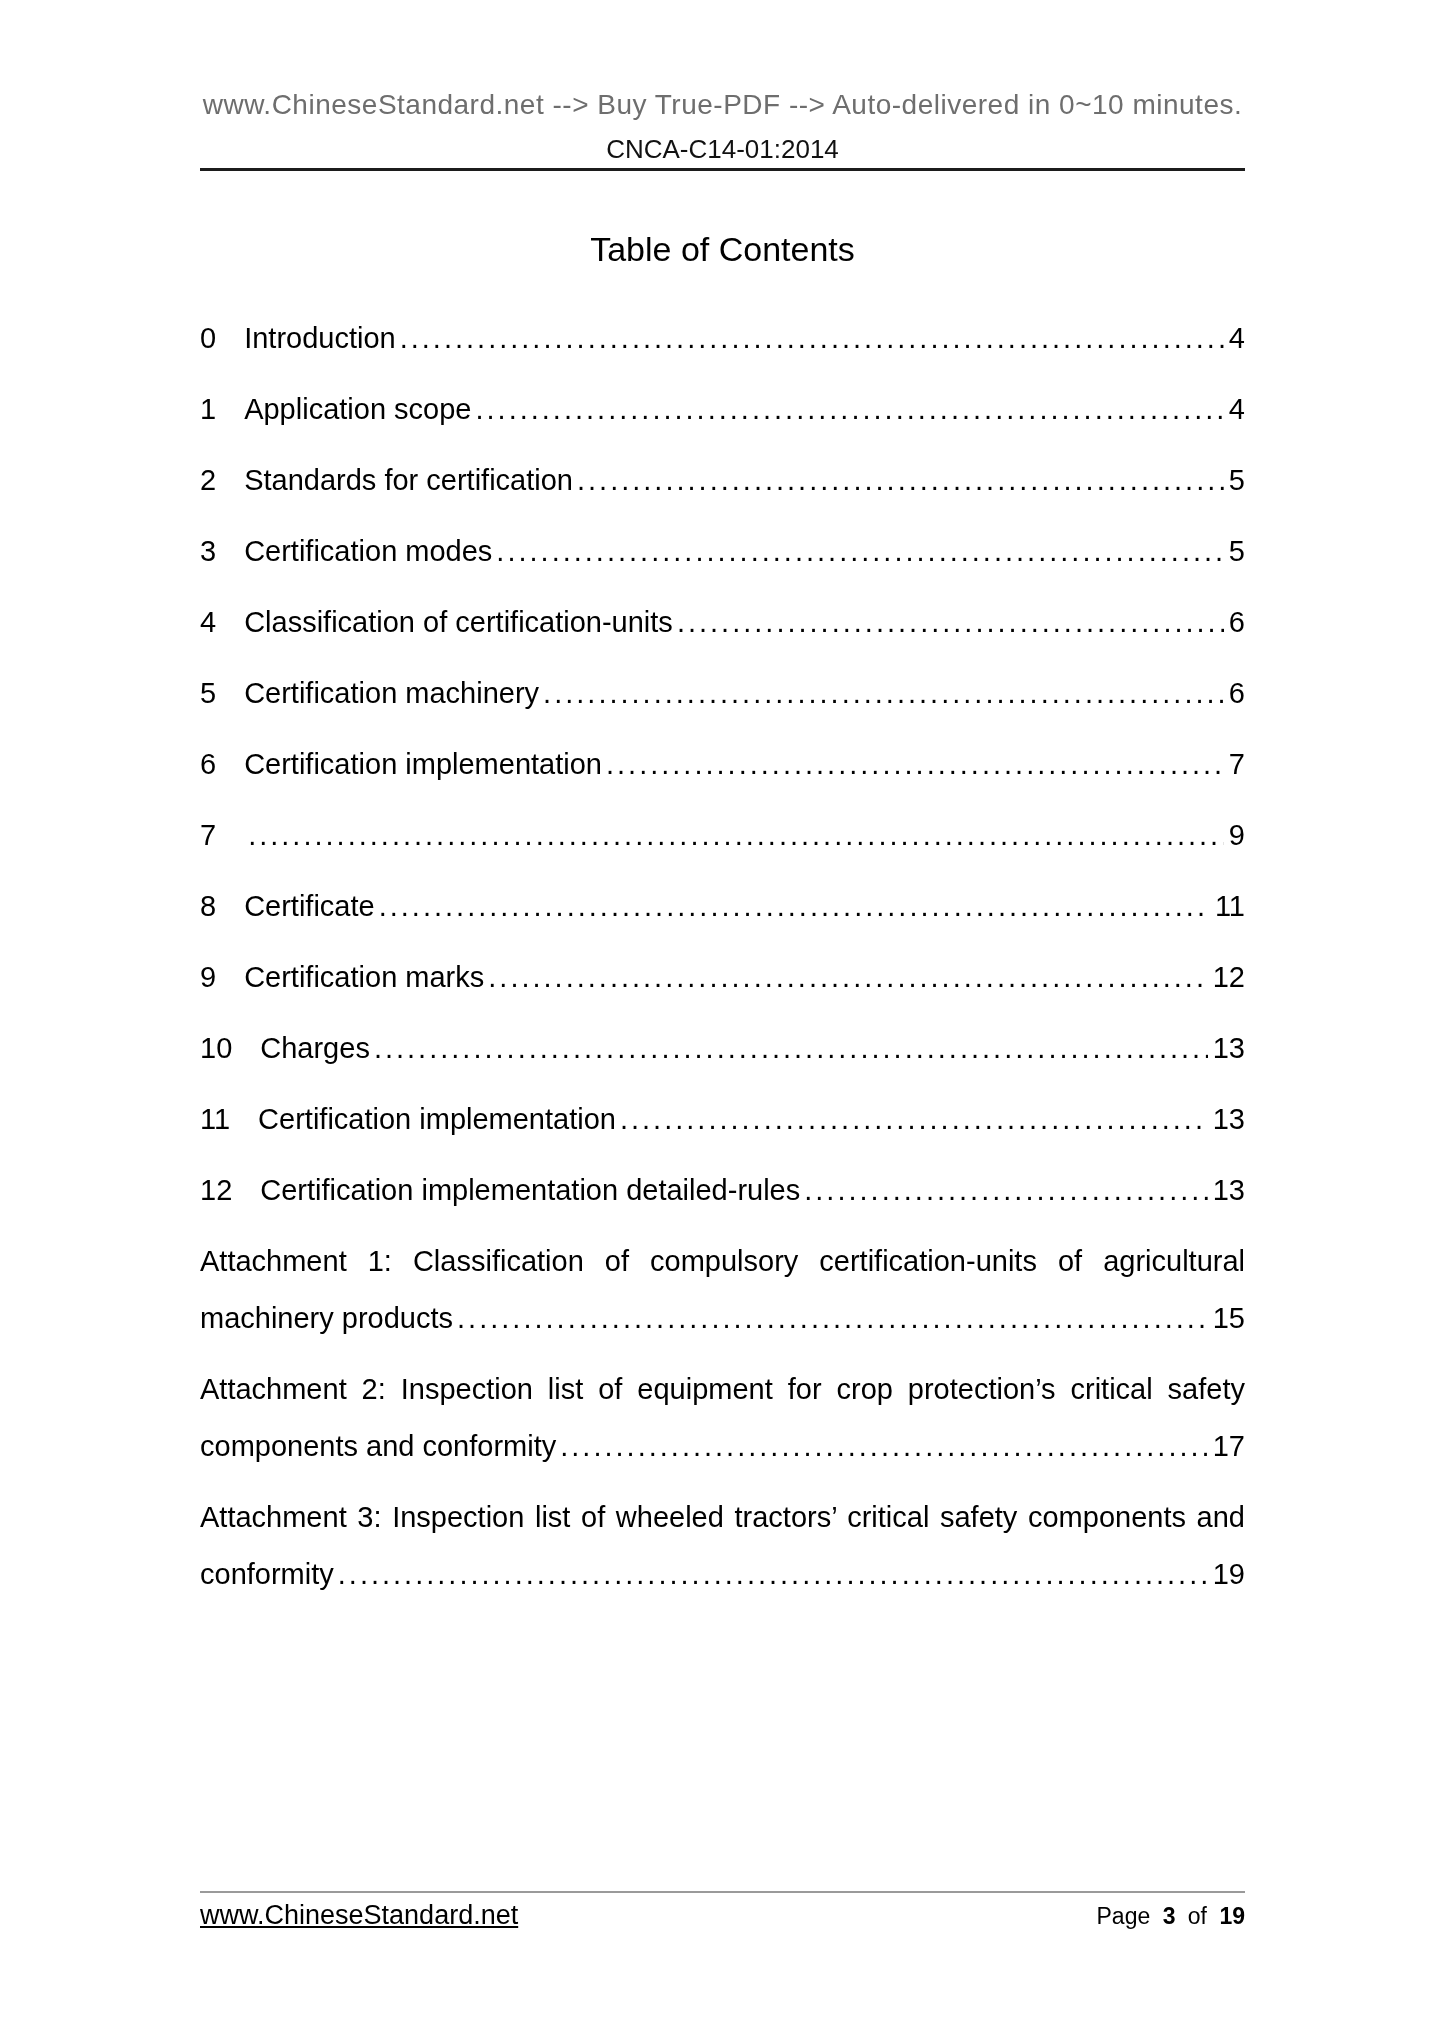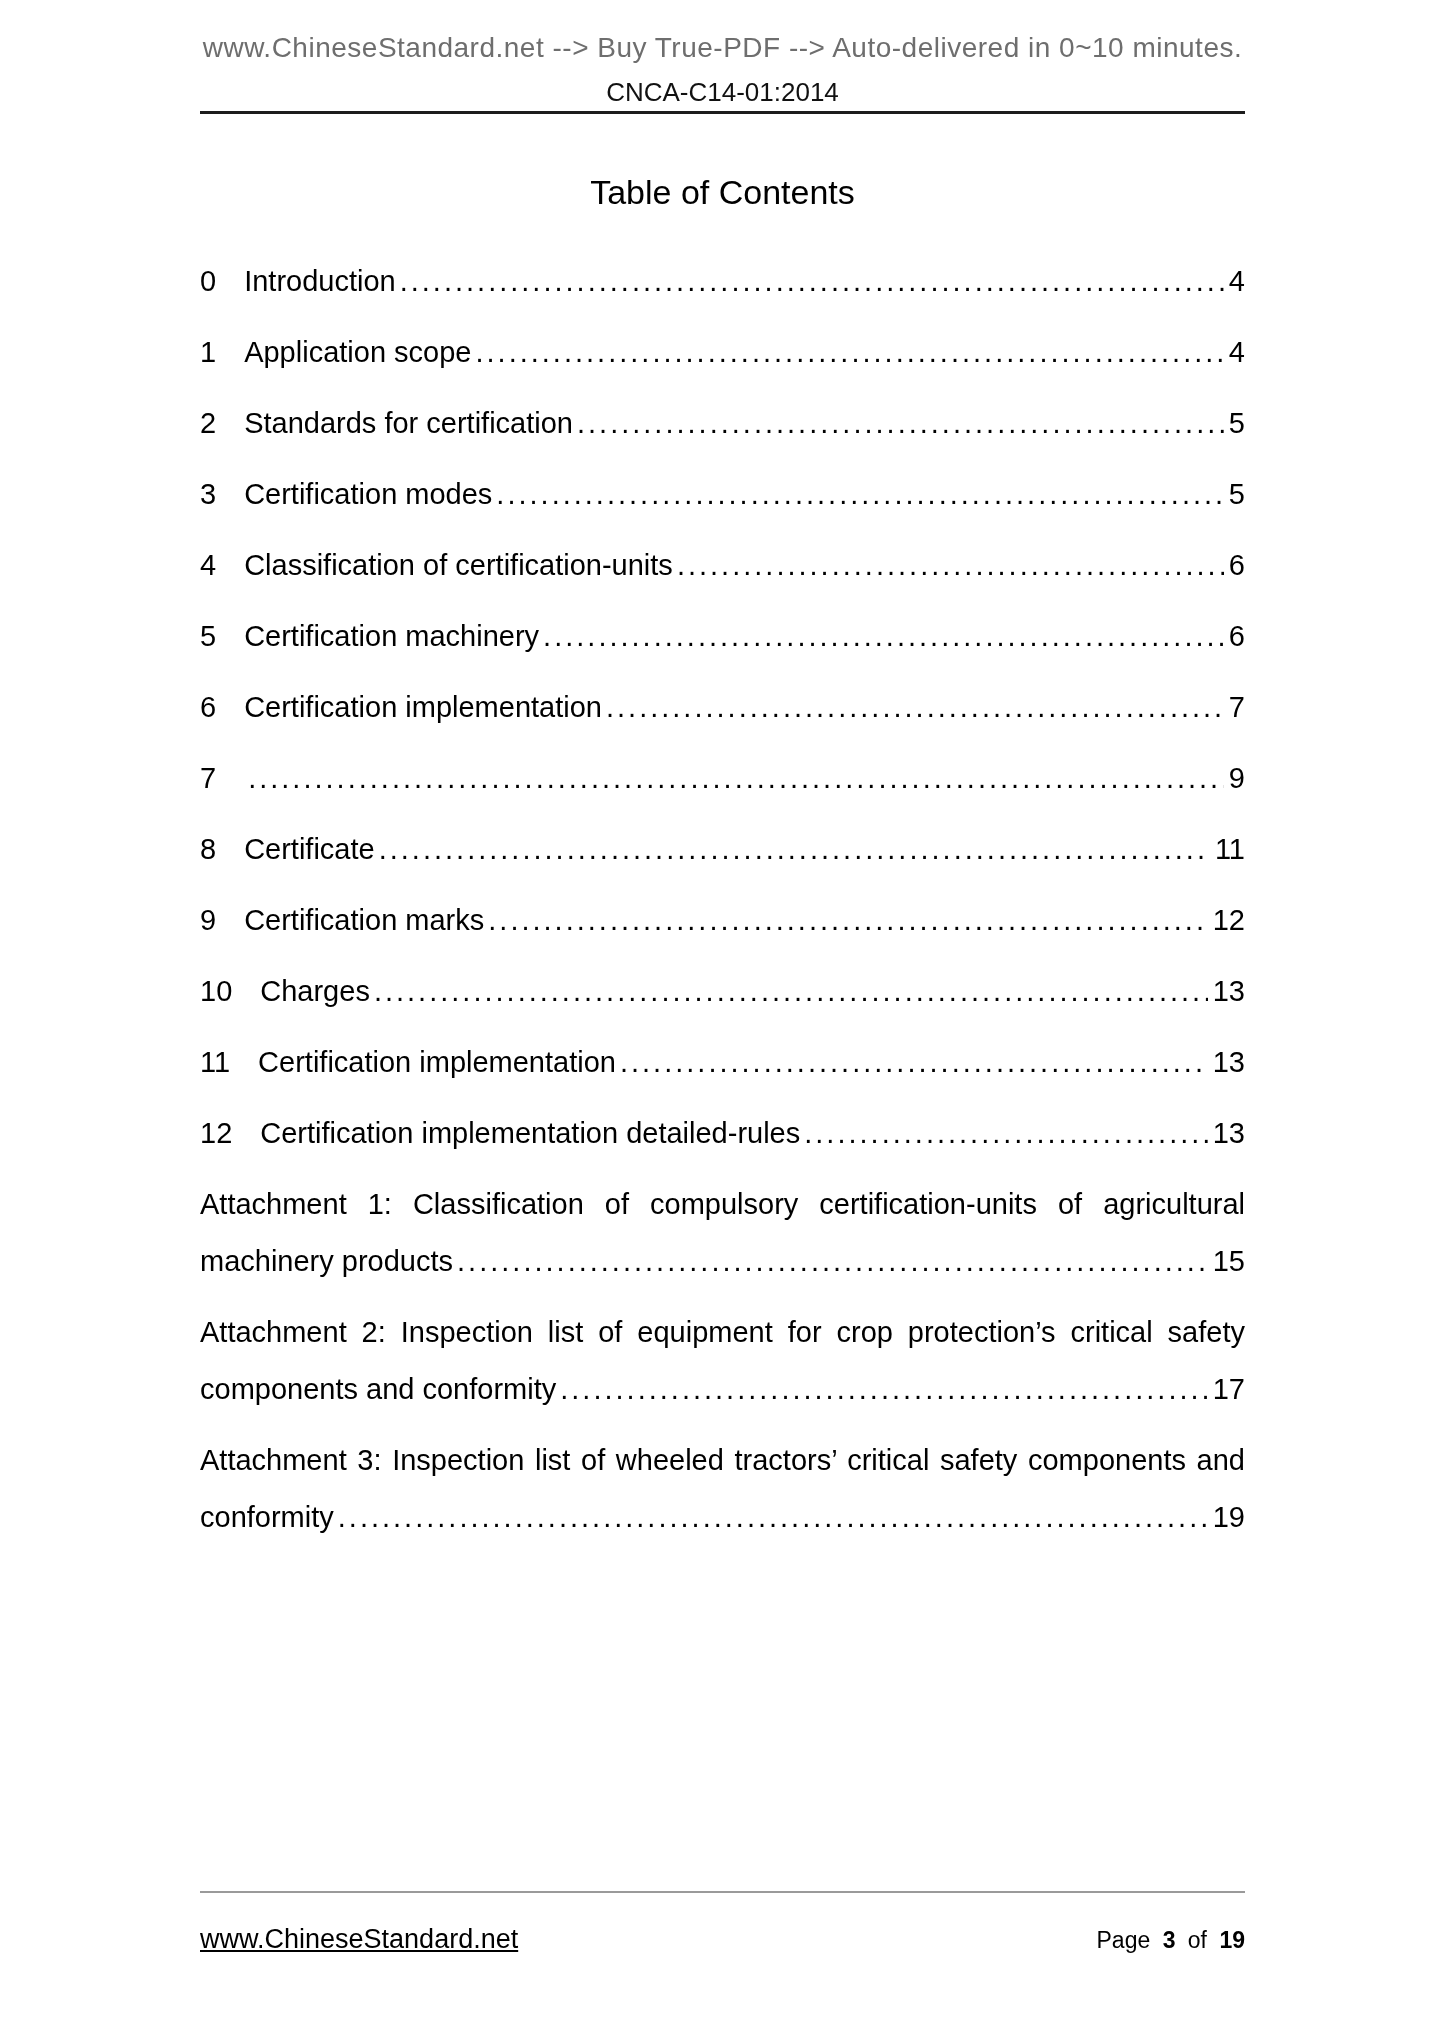--- a/index.html
+++ b/index.html
@@ -6,21 +6,21 @@
   .page {
     position: relative;
     width: 1445px;
     height: 2044px;
     margin: 0 auto;
     background: #ffffff;
     font-family: "Liberation Sans", sans-serif;
     color: #000;
     overflow: hidden;
   }
-  .header { text-align: center; padding-top: 31px; }
+  .header { text-align: center; padding-top: 88px; }
   .header-promo {
     font-size: 28px;
     line-height: 33px;
     color: #6e6e6e;
     letter-spacing: 0.5px;
   }
   .header-code {
     font-size: 26px;
     line-height: 30px;
     margin-top: 13px;
@@ -70,21 +70,21 @@
     text-align: justify;
     text-align-last: justify;
   }
   .att .line2 { display: flex; align-items: baseline; white-space: nowrap; }
   .footer {
     position: absolute;
     top: 1891px;
     left: 200px;
     width: 1045px;
     border-top: 2px solid #9a9a9a;
-    padding-top: 31px;
+    padding-top: 7px;
     display: flex;
     justify-content: space-between;
     align-items: baseline;
   }
   .footer-link {
     font-size: 27px;
     color: #000;
     text-decoration: underline;
     cursor: pointer;
   }

